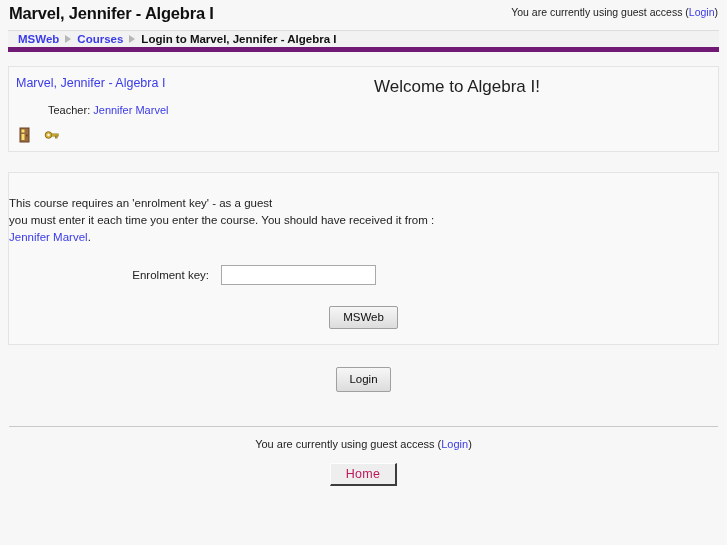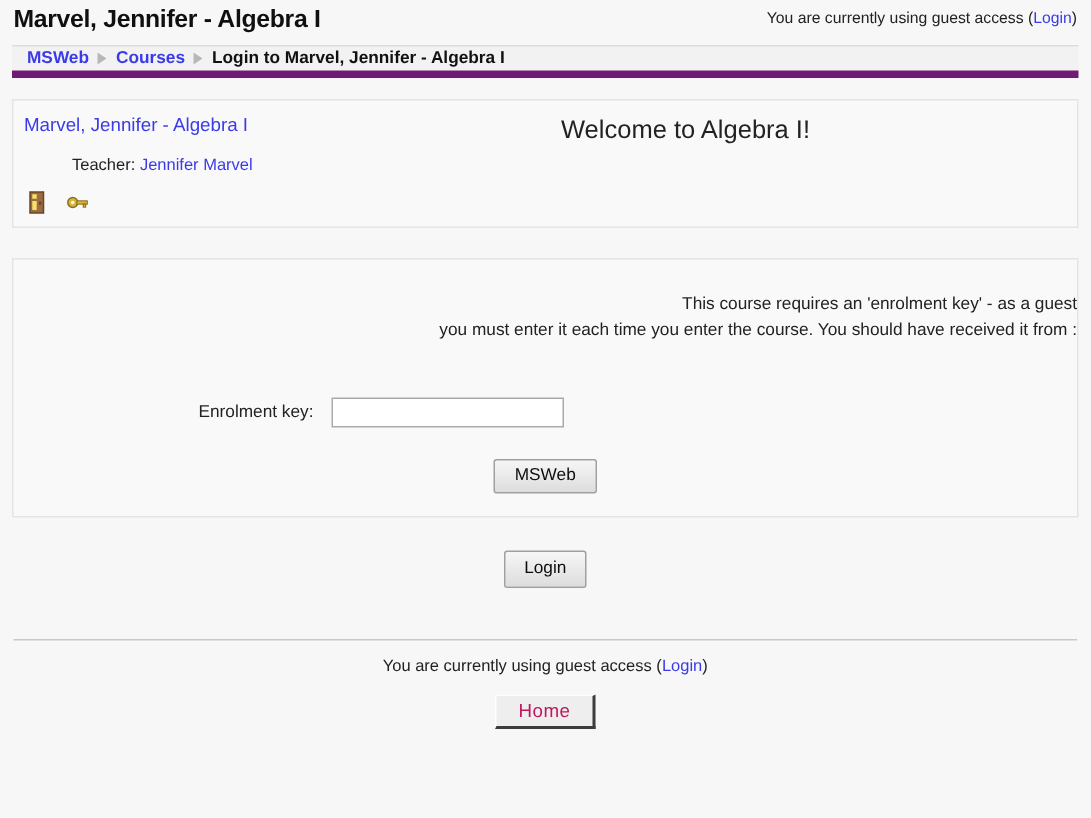--- a/index.html
+++ b/index.html
@@ -135,21 +135,21 @@
   #enrol-box {
     margin-top: 20px;
     height: 173px;
     position: relative;
   }
   #enrol-message {
     position: absolute;
     top: 22px;
     left: 0;
     right: 0;
-    text-align: right;
+    text-align: left;
     font-size: 11.5px;
     line-height: 17px;
     color: #222;
   }
   #enrol-message .teacher-link {
     color: #3a3ae8;
   }
   #enrol-form-row {
     position: absolute;
     top: 92px;
@@ -285,20 +285,21 @@
         <rect x="11.5" y="9.1" width="1.6" height="2" fill="#d8b63c" stroke="#8c6f15" stroke-width="0.7"></rect>
       </svg>
     </span>
   </div>
 </div>
 
 <div class="box" id="enrol-box">
   <div id="enrol-message">
     <div>This course requires an 'enrolment key' - as a guest</div>
     <div>you must enter it each time you enter the course. You should have received it from :</div>
+    <div><a href="#" class="teacher-link">Jennifer Marvel</a><span>.</span></div>
   </div>
 
   <div id="enrol-form-row">
     <div id="enrol-key-label">Enrolment key:</div>
     <input id="enrol-key-input" type="text" value="" style="">
   </div>
 
   <div id="cancel-row">
     <button class="btn" id="cancel-button">MSWeb</button>
   </div>

